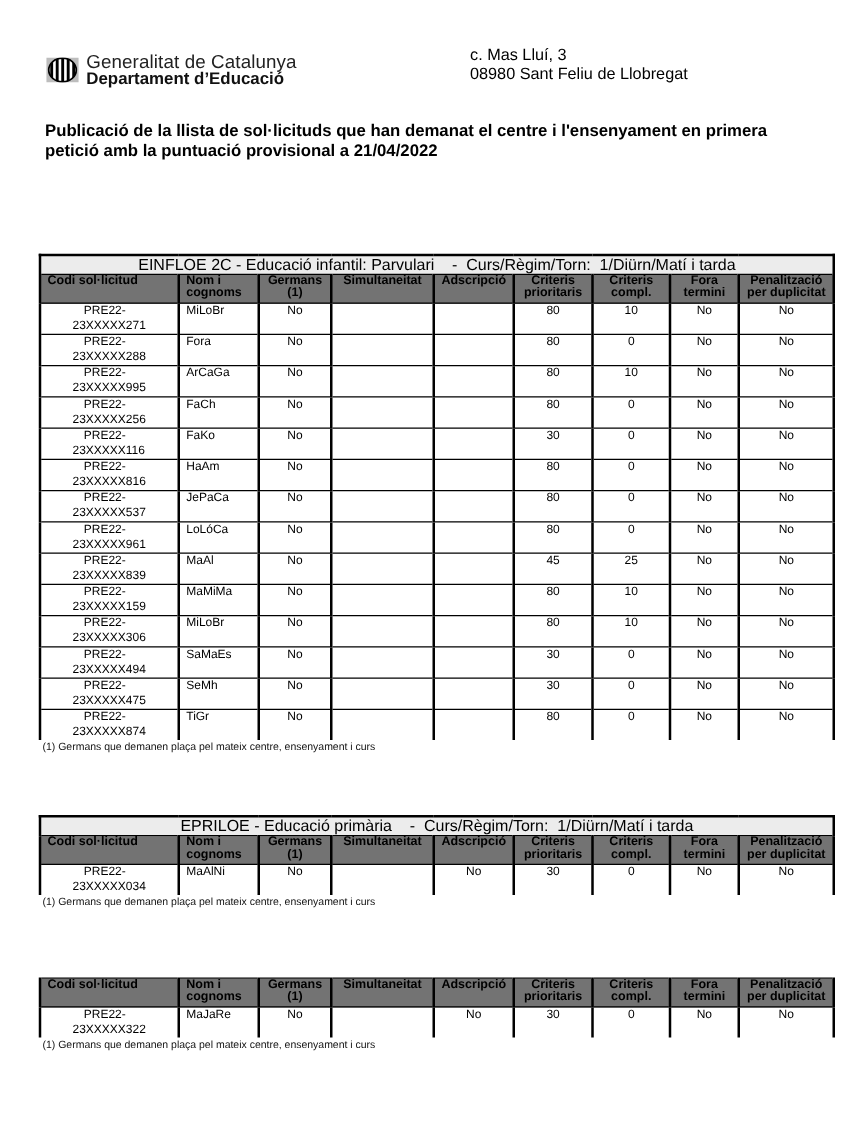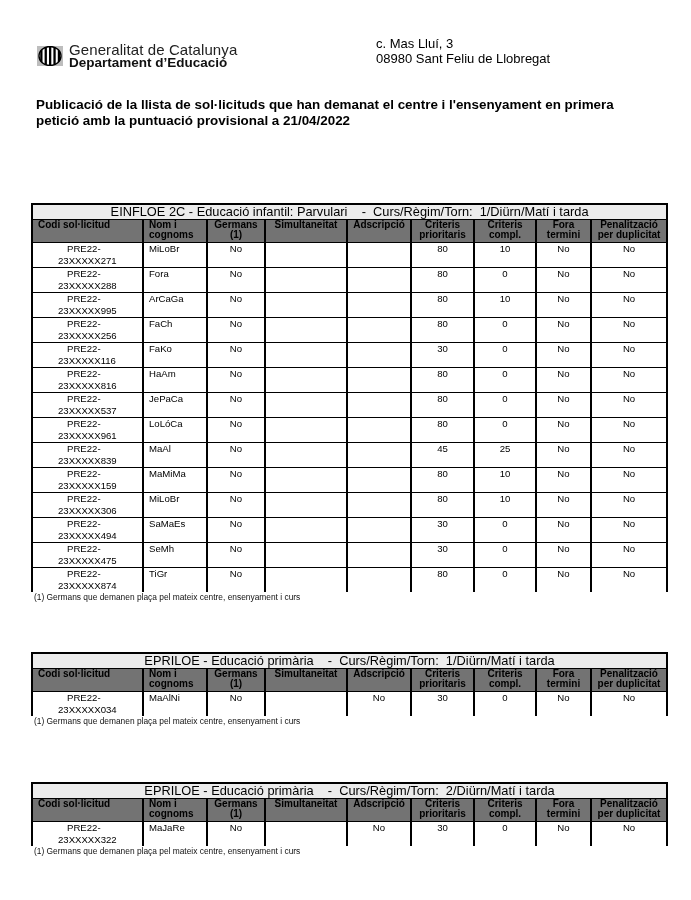--- a/index.html
+++ b/index.html
@@ -370,23 +370,20 @@
           <col style="width:64px">
           <col style="width:58px">
           <col style="width:82px">
           <col style="width:64px">
           <col style="width:63px">
           <col style="width:62px">
           <col style="width:55px">
           <col style="width:76px">
         </colgroup>
         <tbody>
-          <tr class="caption-row">
-            <td colspan="9">EPRILOE - Educació primària    -  Curs/Règim/Torn:  2/Diürn/Matí i tarda</td>
-          </tr>
           <tr class="head-row">
             <th class="first">
               <div>Codi sol·licitud</div>
               <div></div>
             </th>
             <th class="left">
               <div>Nom i</div>
               <div>cognoms</div>
             </th>
             <th class="">

